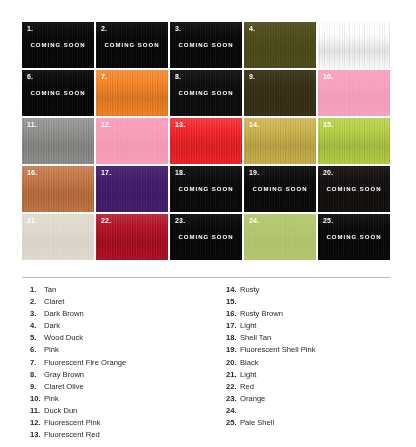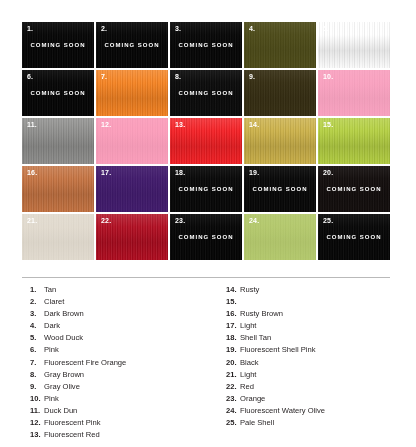--- a/index.html
+++ b/index.html
@@ -317,21 +317,21 @@
         <div class="legend-item">
           <span class="legend-num">7.</span>
           <span class="legend-label">Fluorescent Fire Orange</span>
         </div>
         <div class="legend-item">
           <span class="legend-num">8.</span>
           <span class="legend-label">Gray Brown</span>
         </div>
         <div class="legend-item">
           <span class="legend-num">9.</span>
-          <span class="legend-label">Gray Olive</span>
+          <span class="legend-label">Claret Olive</span>
         </div>
         <div class="legend-item">
           <span class="legend-num">10.</span>
           <span class="legend-label">Pink</span>
         </div>
         <div class="legend-item">
           <span class="legend-num">11.</span>
           <span class="legend-label">Duck Dun</span>
         </div>
         <div class="legend-item">
@@ -378,21 +378,20 @@
         <div class="legend-item">
           <span class="legend-num">22.</span>
           <span class="legend-label">Red</span>
         </div>
         <div class="legend-item">
           <span class="legend-num">23.</span>
           <span class="legend-label">Orange</span>
         </div>
         <div class="legend-item">
           <span class="legend-num">24.</span>
-          <span class="legend-label">Fluorescent Watery Olive</span>
         </div>
         <div class="legend-item">
           <span class="legend-num">25.</span>
           <span class="legend-label">Pale Shell</span>
         </div>
       </div>
   </div>
 
 </div>
 

